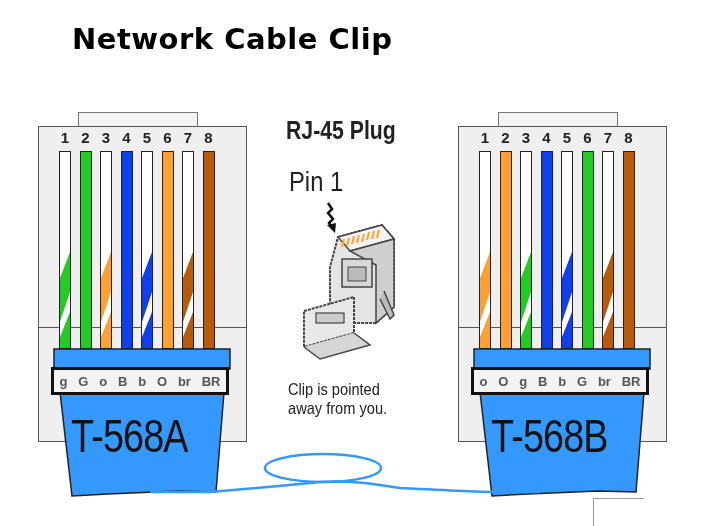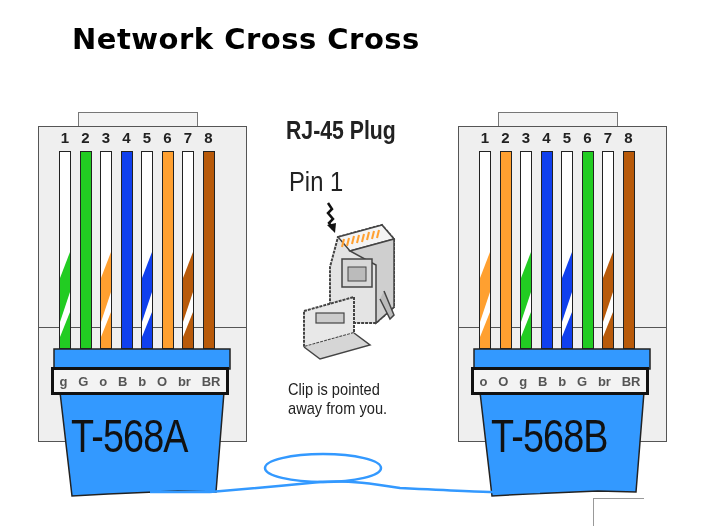--- a/index.html
+++ b/index.html
@@ -14,21 +14,21 @@
   .std-label { position:absolute; font-size:46px; color:#111; transform:scaleX(0.82); transform-origin:left top; letter-spacing:-1px; }
   .mid-title { position:absolute; left:286px; top:116px; font-size:25px; font-weight:bold; color:#222; transform:scaleX(0.85); transform-origin:left top; }
   .mid-pin { position:absolute; left:289px; top:167px; font-size:27px; color:#222; transform:scaleX(0.88); transform-origin:left top; }
   .mid-note { position:absolute; left:288px; top:380px; font-size:17px; color:#222; line-height:19px; transform:scaleX(0.86); transform-origin:left top; }
   .corner { position:absolute; left:593px; top:498px; width:50px; height:28px; border-left:1px solid #999; border-top:1px solid #999; }
   svg { position:absolute; overflow:visible; }
 </style>
 </head>
 <body>
 
-<div class="title">Network Cross Cross</div>
+<div class="title">Network Cable Clip</div>
 
 <div class="tab" style="left:78px;"></div>
 <div class="pane" style="left:38px;" id="paneA">
   <div class="pane-divider"></div>
 <div class="pin-num" style="left: 16px;">1</div>
     <div class="pin-num" style="left: 36.5px;">2</div>
     <div class="pin-num" style="left: 57px;">3</div>
     <div class="pin-num" style="left: 77.5px;">4</div>
     <div class="pin-num" style="left: 98px;">5</div>
     <div class="pin-num" style="left: 118.5px;">6</div>

